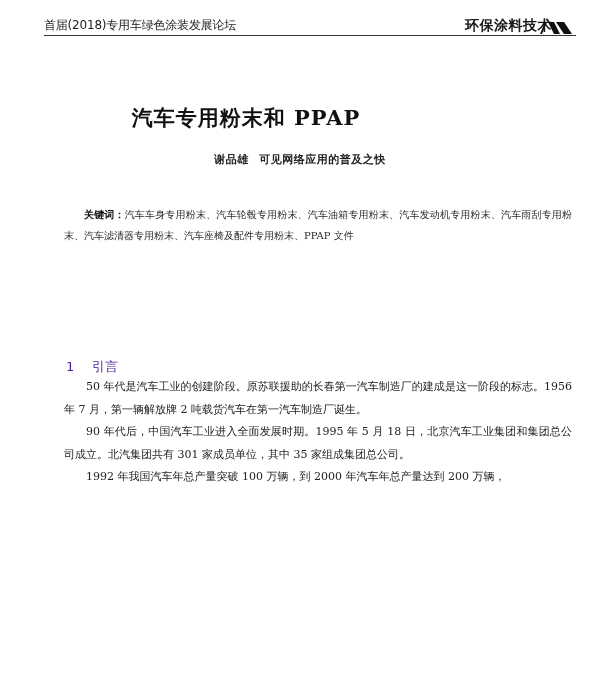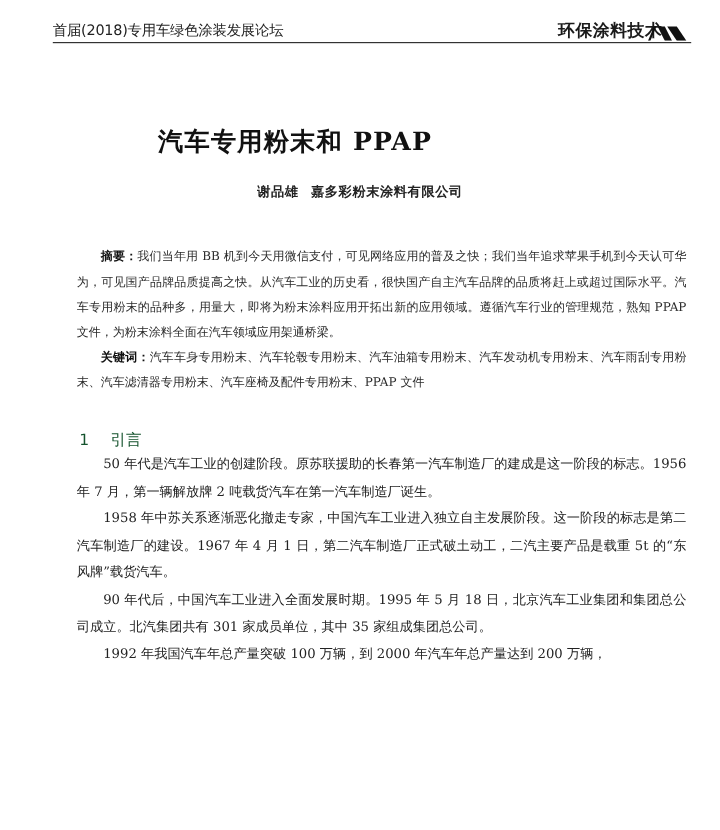--- a/index.html
+++ b/index.html
@@ -96,21 +96,21 @@
     text-align: justify;
   }
   .abstract p { margin: 0; text-indent: 2em; }
   .abstract .lbl { font-weight: bold; color: #111; }
   .section-head {
     position: absolute;
     left: 66px;
     top: 358px;
     font-size: 13px;
     font-family: "DejaVu Sans", "Liberation Sans", sans-serif;
-    color: #14532d;
+    color: #4c1d95;
   }
   .section-head .num { display: inline-block; width: 26px; }
   .body {
     position: absolute;
     left: 64px;
     width: 508px;
     top: 376px;
     font-size: 11px;
     line-height: 22.6px;
     color: #222;
@@ -131,32 +131,30 @@
       <polygon points="10,2 16,2 22,14 16,14" fill="#111"></polygon>
       <polygon points="18,2 26,2 34,14 26,14" fill="#111"></polygon>
     </svg>
     <div class="header-rule"></div>
   </div>
 
   <div class="title">汽车专用粉末和 PPAP</div>
 
   <div class="byline">
     <span class="author">谢品雄</span>
-    <span>嘉多彩粉末涂料有限公司</span>
+    <span>可见网络应用的普及之快</span>
   </div>
 
   <div class="abstract">
-    <p><span class="lbl">摘要：</span><span>我们当年用 BB 机到今天用微信支付，可见网络应用的普及之快；我们当年追求苹果手机到今天认可华为，可见国产品牌品质提高之快。从汽车工业的历史看，很快国产自主汽车品牌的品质将赶上或超过国际水平。汽车专用粉末的品种多，用量大，即将为粉末涂料应用开拓出新的应用领域。遵循汽车行业的管理规范，熟知 PPAP 文件，为粉末涂料全面在汽车领域应用架通桥梁。</span></p>
     <p><span class="lbl">关键词：</span><span>汽车车身专用粉末、汽车轮毂专用粉末、汽车油箱专用粉末、汽车发动机专用粉末、汽车雨刮专用粉末、汽车滤清器专用粉末、汽车座椅及配件专用粉末、PPAP 文件</span></p>
   </div>
 
   <div class="section-head">
     <span class="num">1</span><span>引言</span>
   </div>
 
   <div class="body">
     <p>50 年代是汽车工业的创建阶段。原苏联援助的长春第一汽车制造厂的建成是这一阶段的标志。1956 年 7 月，第一辆解放牌 2 吨载货汽车在第一汽车制造厂诞生。</p>
-    <p>1958 年中苏关系逐渐恶化撤走专家，中国汽车工业进入独立自主发展阶段。这一阶段的标志是第二汽车制造厂的建设。1967 年 4 月 1 日，第二汽车制造厂正式破土动工，二汽主要产品是载重 5t 的“东风牌”载货汽车。</p>
     <p>90 年代后，中国汽车工业进入全面发展时期。1995 年 5 月 18 日，北京汽车工业集团和集团总公司成立。北汽集团共有 301 家成员单位，其中 35 家组成集团总公司。</p>
     <p>1992 年我国汽车年总产量突破 100 万辆，到 2000 年汽车年总产量达到 200 万辆，</p>
   </div>
 
 </div>
 
 </body></html>

